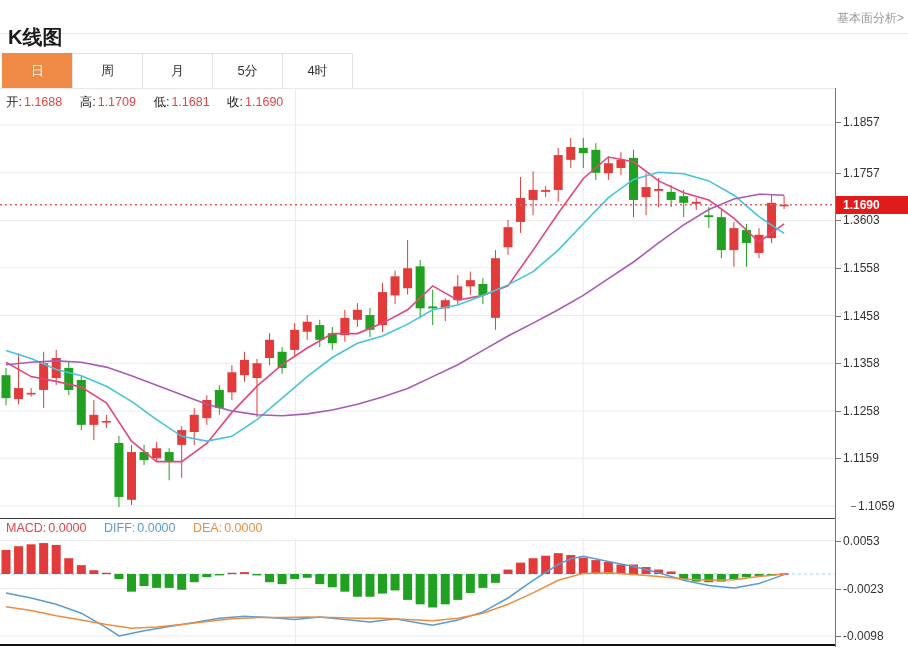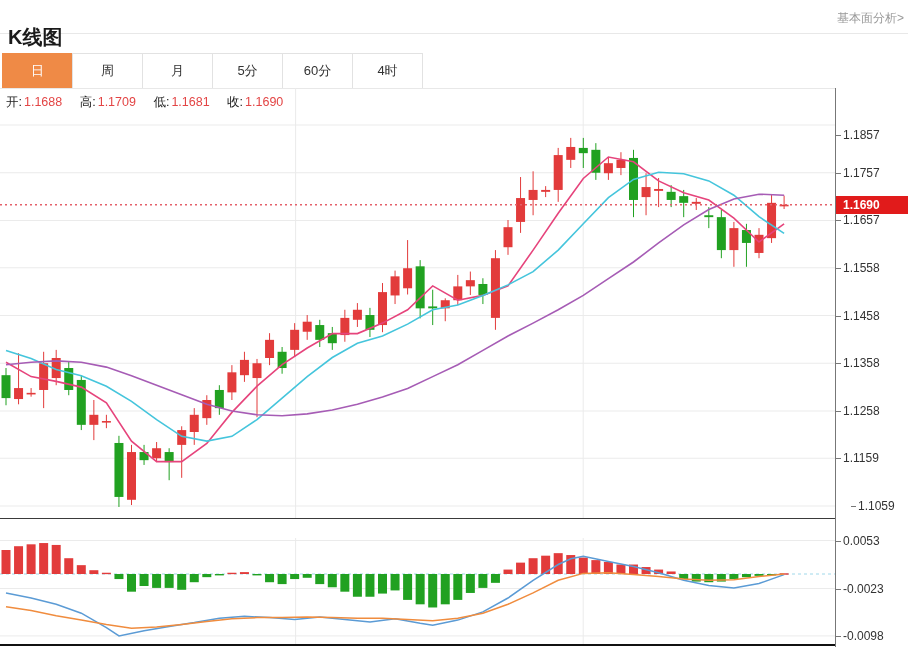--- a/index.html
+++ b/index.html
@@ -51,21 +51,20 @@
   <div id="hdr">
     <span class="title">K线图</span>
     <span class="lnk">基本面分析&gt;</span>
   </div>
 
   <div id="tabs">
       <div class="tab active">日</div>
       <div class="tab">周</div>
       <div class="tab">月</div>
       <div class="tab">5分</div>
-      <div class="tab">60分</div>
       <div class="tab">4时</div>
     </div>
 
   <div id="chart-top-border"></div>
 
   <div id="chart">
     <svg id="main-svg" width="836" height="430">
         <g>
           <line x1="0" y1="37" x2="836" y2="37" stroke="#ebebeb" stroke-width="1"></line>
           <line x1="0" y1="84.74436090225575" x2="836" y2="84.74436090225575" stroke="#ebebeb" stroke-width="1"></line>
@@ -292,34 +291,39 @@
     <div id="panel-sep"></div>
     <div id="bottom-line"></div>
     <div id="axis-line"></div>
 
     <div id="ohlc-row" class="legend">
       <span class="lbl">开:</span><span class="val red-t">1.1688</span>
       <span class="lbl">高:</span><span class="val red-t">1.1709</span>
       <span class="lbl">低:</span><span class="val red-t">1.1681</span>
       <span class="lbl">收:</span><span class="val red-t">1.1690</span>
     </div>
+    <div id="macd-row" class="legend">
+      <span class="red-t lbl">MACD:</span><span class="red-t val">0.0000</span>
+      <span class="diff-t lbl">DIFF:</span><span class="diff-t val">0.0000</span>
+      <span class="dea-t lbl">DEA:</span><span class="dea-t val">0.0000</span>
+    </div>
 
     <div id="axis-col">
       <div id="price-marker" style="top: 107.733px;">1.1690</div>
-    <div class="ax-lab" style="top: 39px;">
+    <div class="ax-lab" style="top: 26px;">
           <span class="tick"></span>
           <span class="txt">1.1857</span>
         </div>
         <div class="ax-lab" style="top: 76.7444px;">
           <span class="tick"></span>
           <span class="txt">1.1757</span>
         </div>
         <div class="ax-lab" style="top: 124.489px;">
           <span class="tick"></span>
-          <span class="txt">1.1657</span>
+          <span class="txt">1.3603</span>
         </div>
         <div class="ax-lab" style="top: 171.756px;">
           <span class="tick"></span>
           <span class="txt">1.1558</span>
         </div>
         <div class="ax-lab" style="top: 219.5px;">
           <span class="tick"></span>
           <span class="txt">1.1458</span>
         </div>
         <div class="ax-lab" style="top: 267.244px;">

